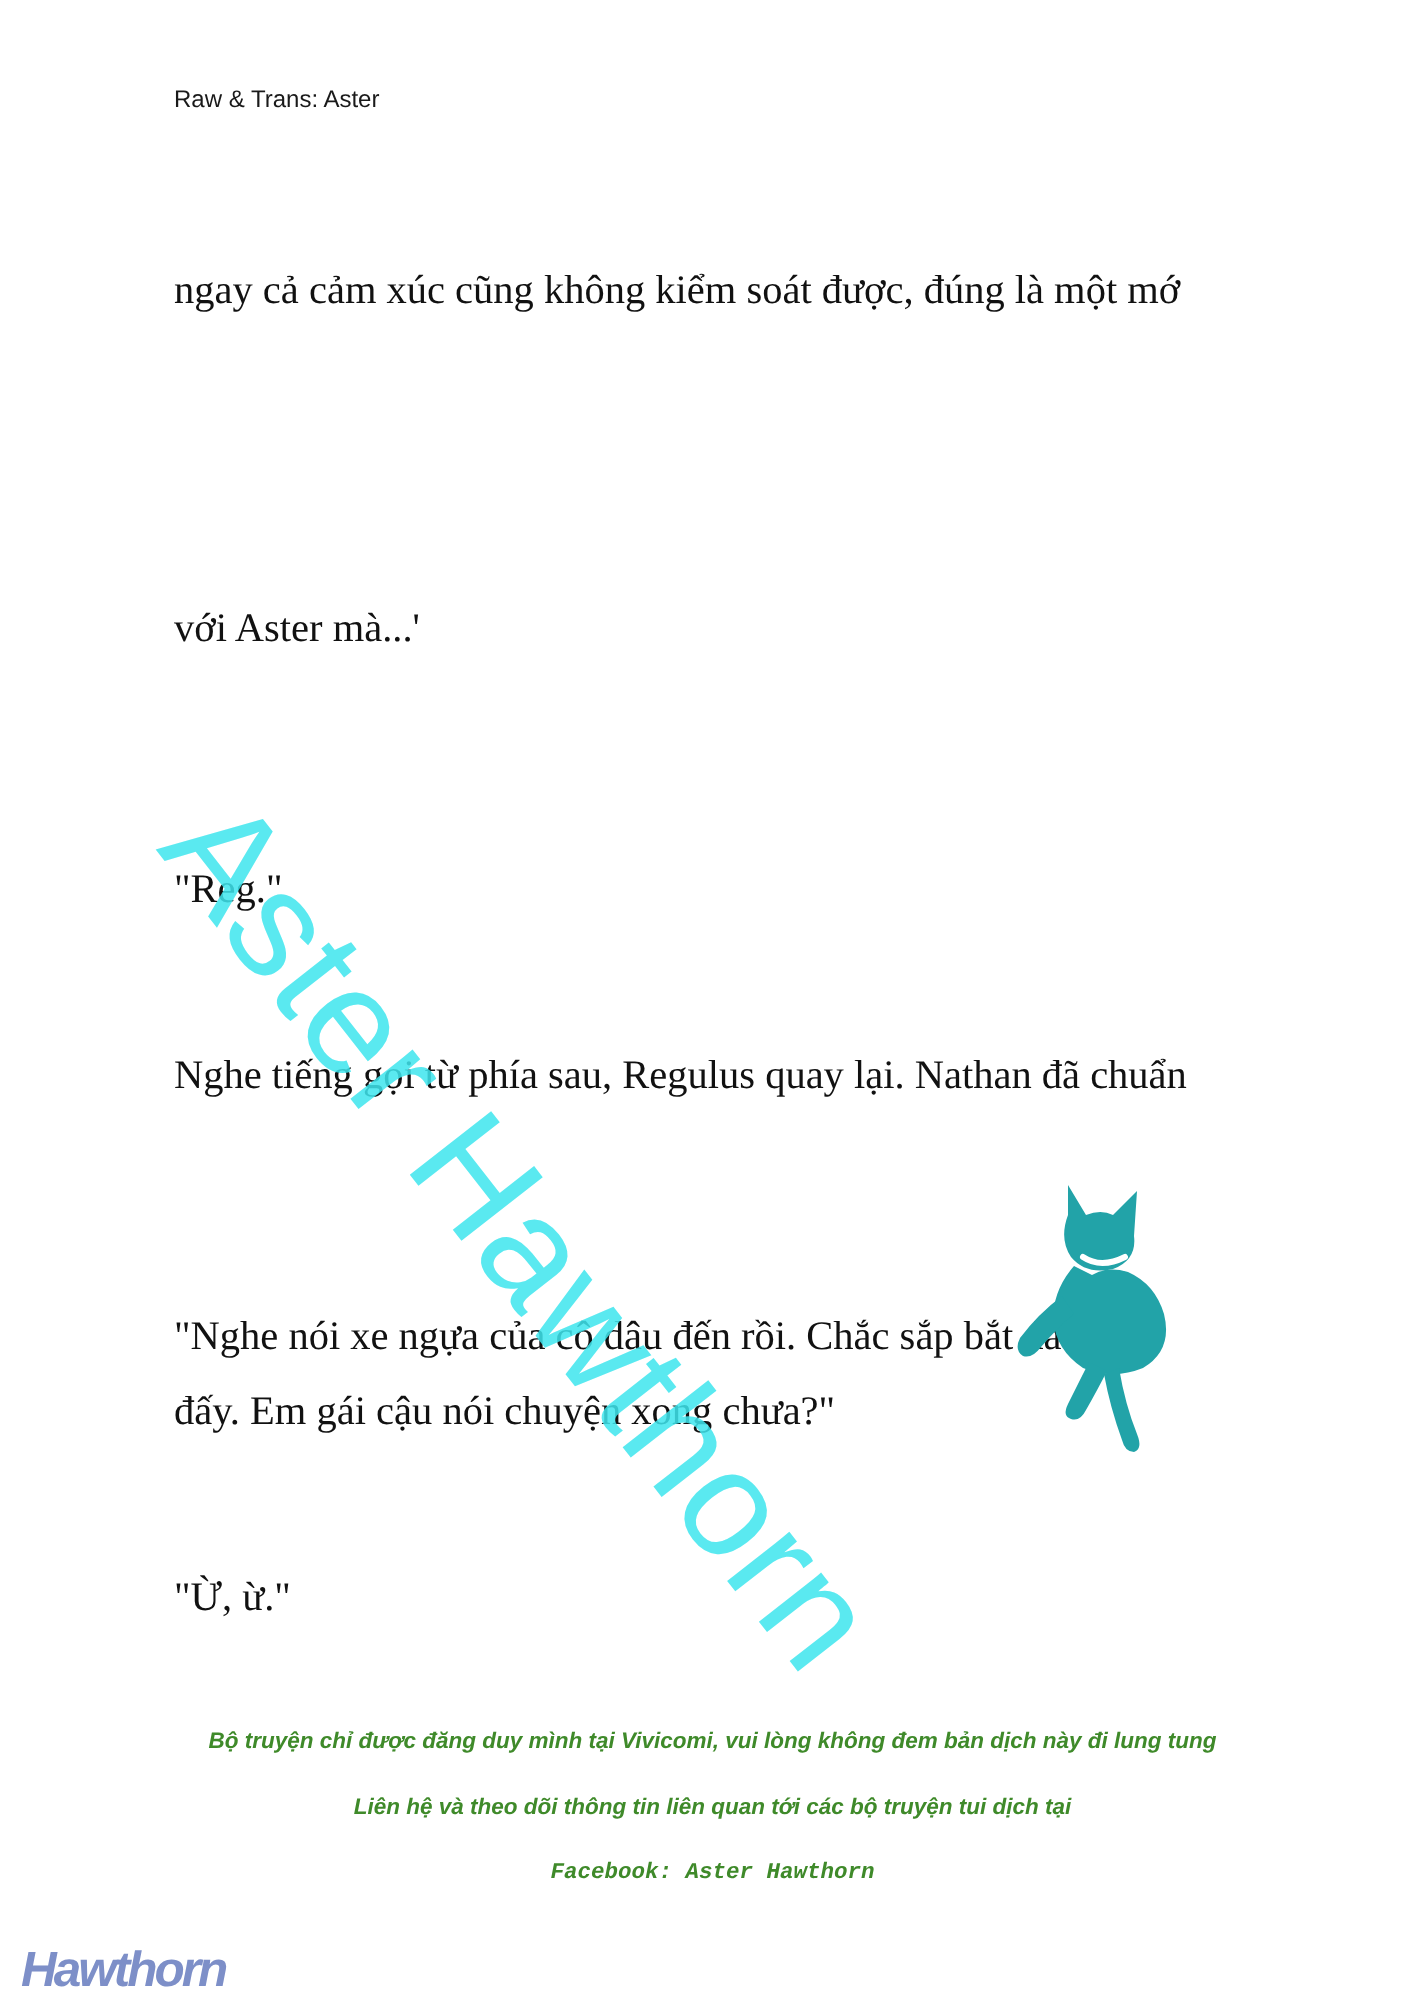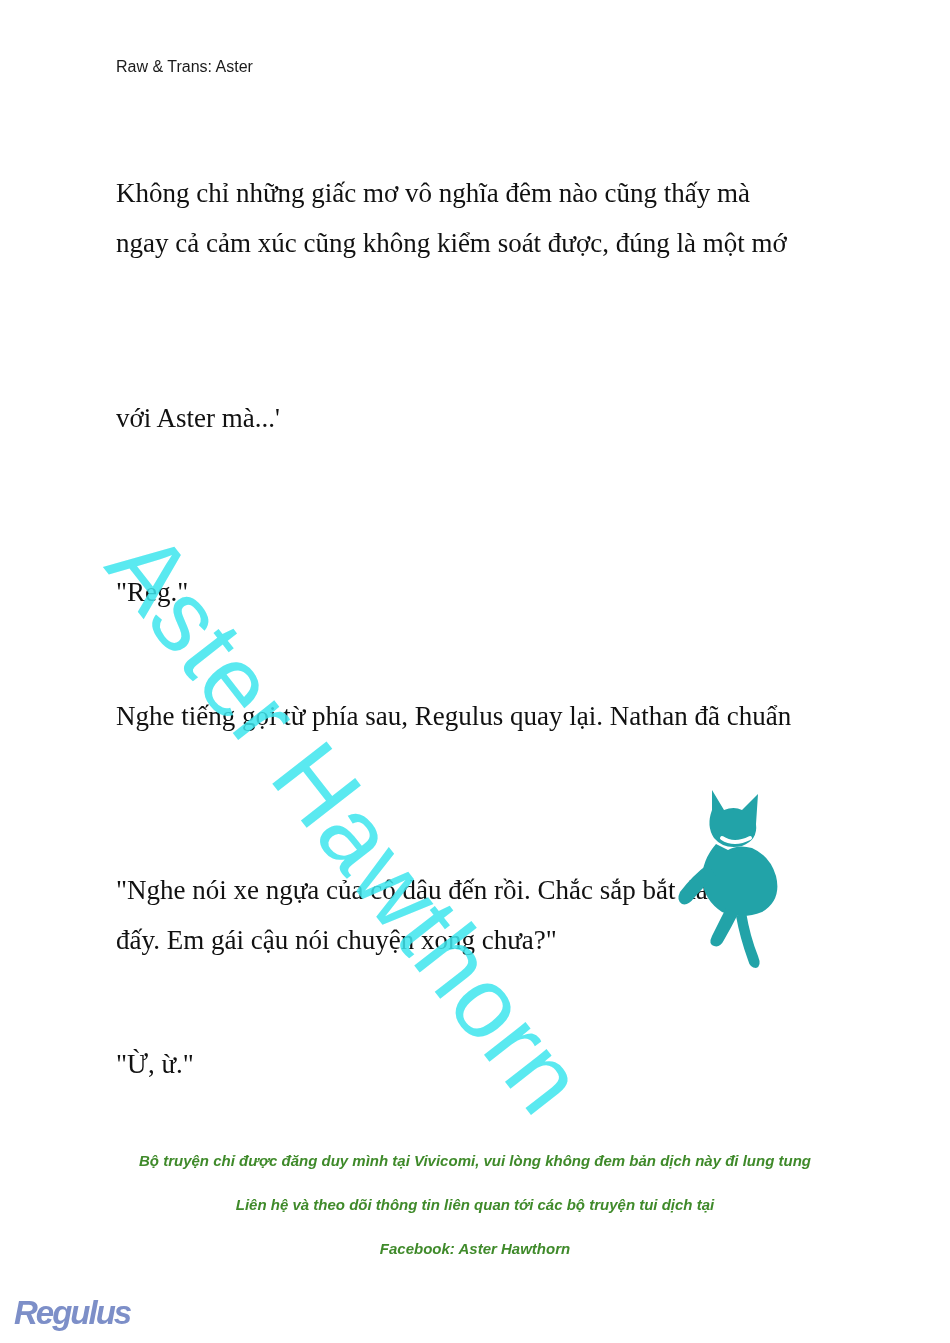--- a/index.html
+++ b/index.html
@@ -82,21 +82,20 @@
       letter-spacing: -2px;
       margin: 0;
     }
   </style>
 </head>
 <body>
 
 <p class="header">Raw &amp; Trans: Aster</p>
 
 <div class="para" style="top:169px;">
-  <span class="line">Không chỉ những giấc mơ vô nghĩa đêm nào cũng thấy mà</span>
   <span class="line">ngay cả cảm xúc cũng không kiểm soát được, đúng là một mớ</span>
 </div>
 
 <div class="para" style="top:394px;">
   <span class="line">với Aster mà...'</span>
 </div>
 
 <div class="para" style="top:568px;">
   <span class="line">"Reg."</span>
 </div>
@@ -128,15 +127,15 @@
     <path d="M54 128 Q46 144 40 156 Q36 164 42 166 Q48 168 52 160 Q60 146 66 134 Z"></path>
 
     <path d="M74 132 Q78 156 86 176 Q90 186 84 188 Q78 188 76 180 Q68 158 64 136 Z"></path>
   </g>
 
   <path d="M50 58 Q62 66 78 58" stroke="#ffffff" stroke-width="4" fill="none" stroke-linecap="round"></path>
 </svg>
 
 <p class="footer-line" style="top:1152px;">Bộ truyện chỉ được đăng duy mình tại Vivicomi, vui lòng không đem bản dịch này đi lung tung</p>
 <p class="footer-line" style="top:1196px;">Liên hệ và theo dõi thông tin liên quan tới các bộ truyện tui dịch tại</p>
-<p class="footer-line" style="top:1240px;">Facebook: Aster Hawthorn</p>
+<p class="footer-line" style="top:1240px;font-family:Liberation Mono, monospace;">Facebook: Aster Hawthorn</p>
 
-<div class="logo">Regulus</div>
+<div class="logo">Hawthorn</div>
 
 </body></html>

